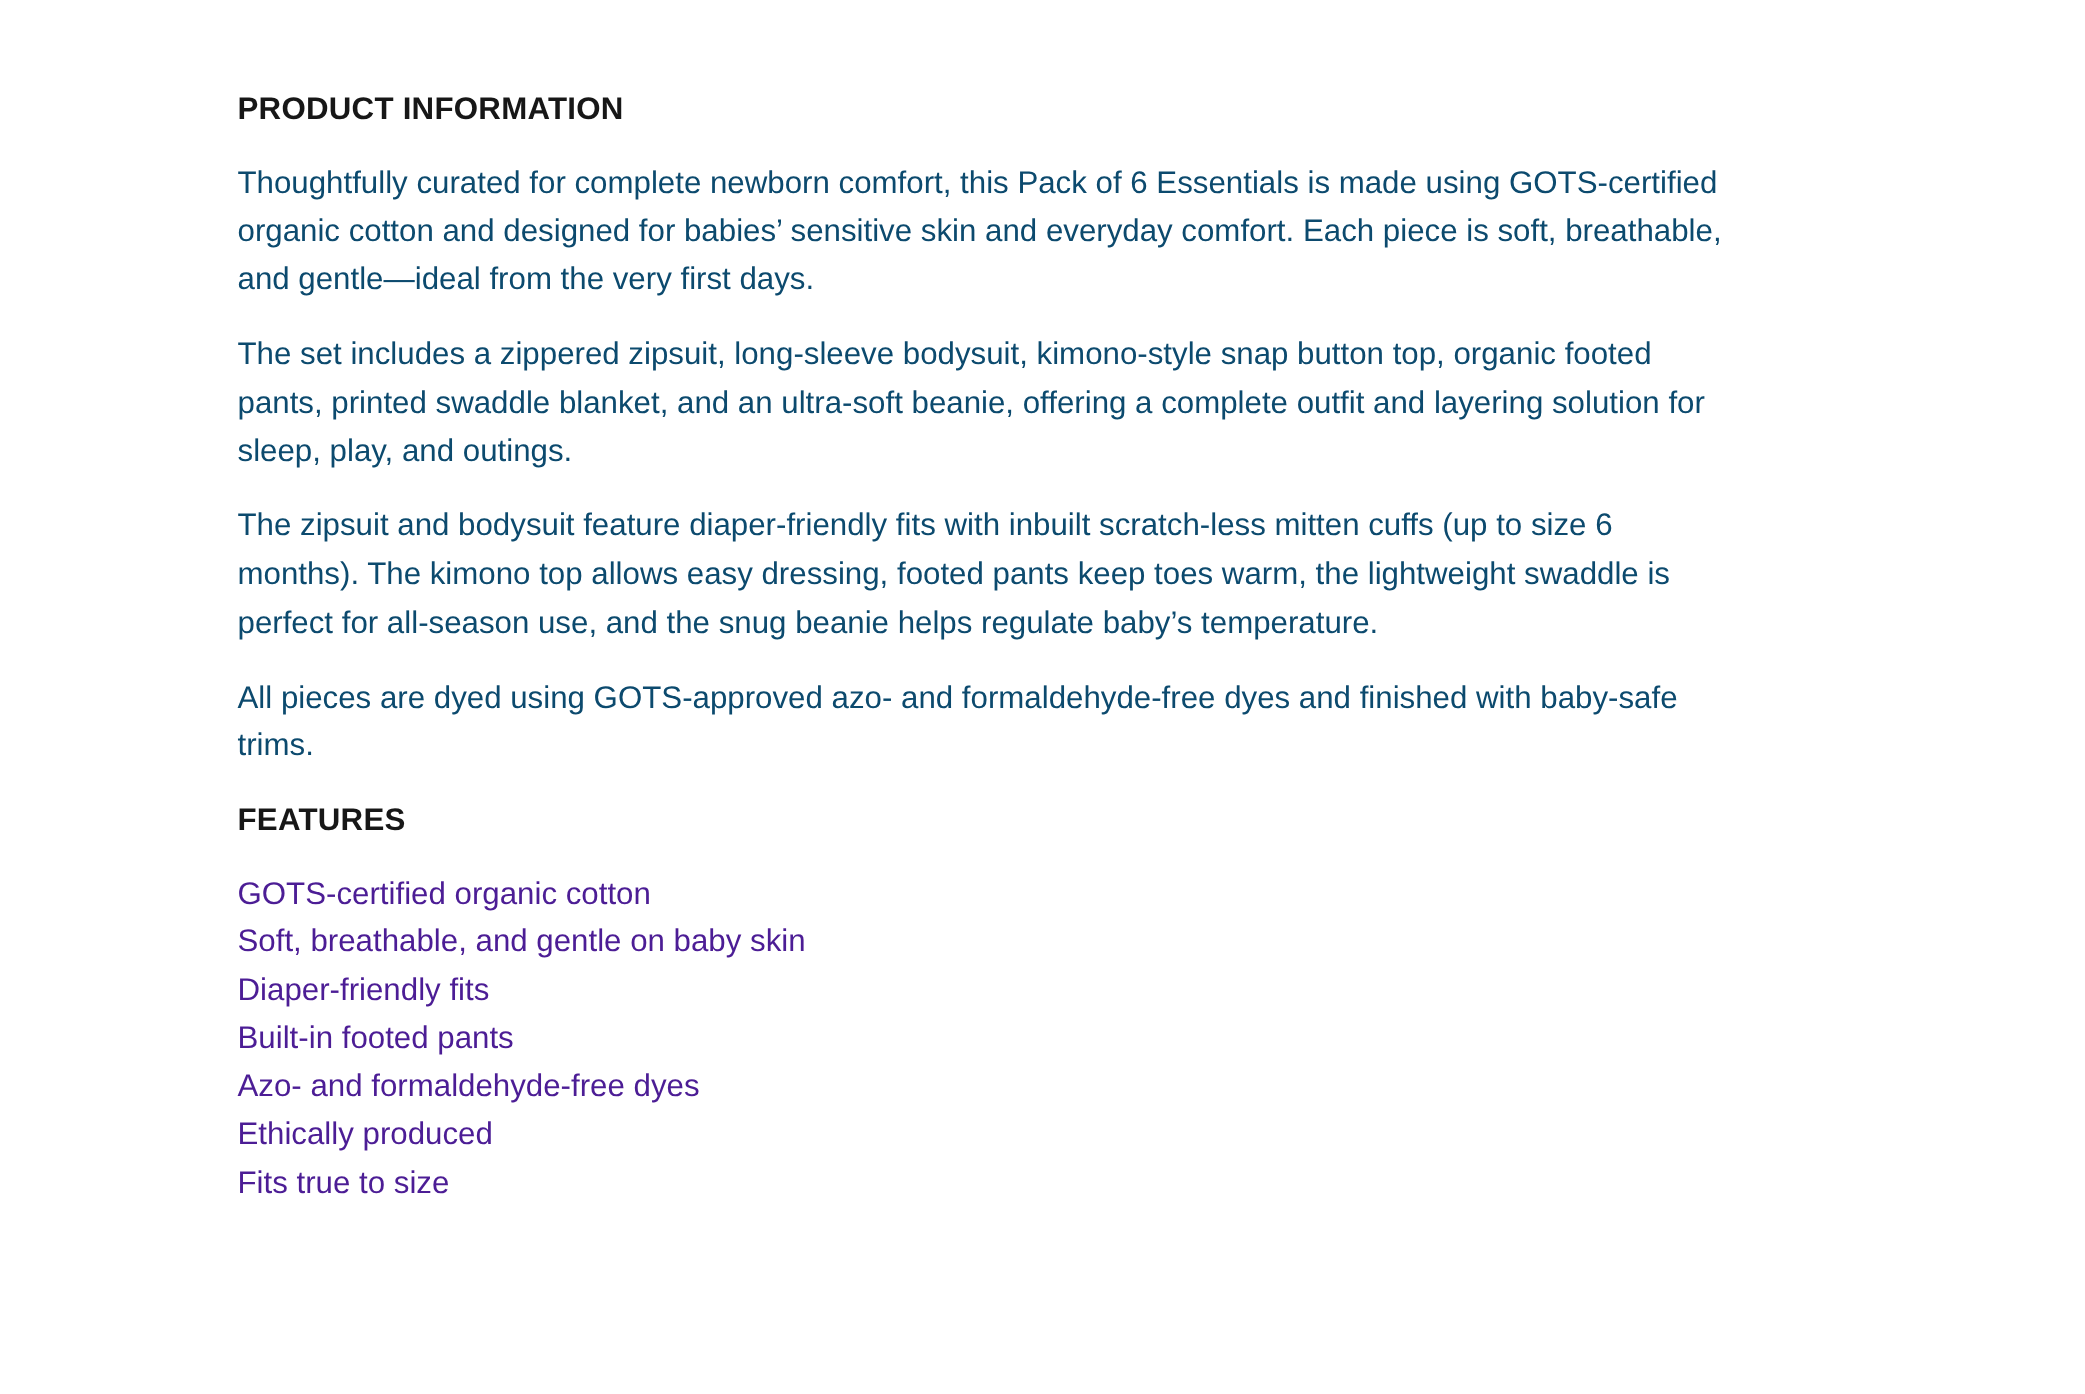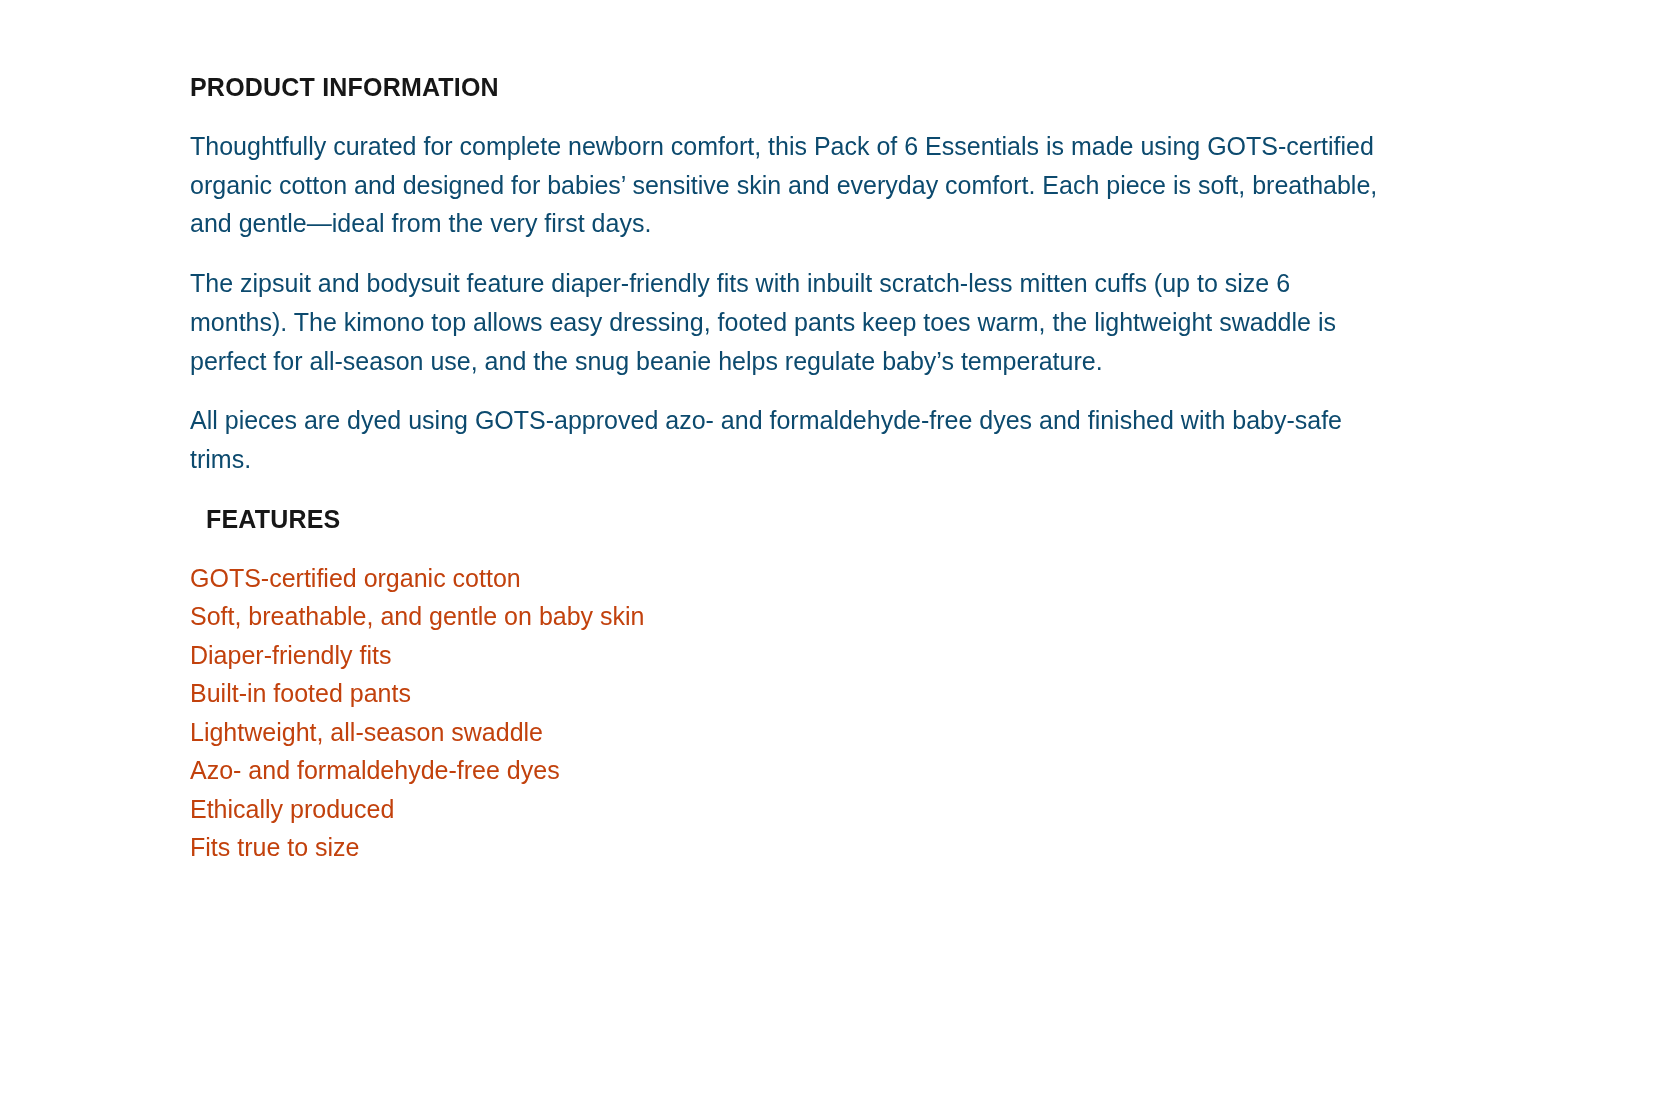--- a/index.html
+++ b/index.html
@@ -28,49 +28,48 @@
   .doc-paragraph {
     font-size: 25px;
     font-weight: 400;
     line-height: 1.55;
     margin-bottom: 21px;
     color: #0c4a6e;
     max-width: 1200px;
   }
   .features-heading {
     margin-top: 2px;
-    margin-left: 16px;
   }
   .feature-line {
     font-size: 25px;
     font-weight: 400;
     line-height: 1.54;
-    color: #c2410c;
+    color: #4c1d95;
   }
 </style>
 </head>
 <body>
 
 <div class="page">
 
   <h2 class="doc-heading">PRODUCT INFORMATION</h2>
 
   <p class="doc-paragraph">Thoughtfully curated for complete newborn comfort, this Pack of 6 Essentials is made using GOTS-certified organic cotton and designed for babies’ sensitive skin and everyday comfort. Each piece is soft, breathable, and gentle—ideal from the very first days.</p>
 
+  <p class="doc-paragraph">The set includes a zippered zipsuit, long-sleeve bodysuit, kimono-style snap button top, organic footed pants, printed swaddle blanket, and an ultra-soft beanie, offering a complete outfit and layering solution for sleep, play, and outings.</p>
 
   <p class="doc-paragraph">The zipsuit and bodysuit feature diaper-friendly fits with inbuilt scratch-less mitten cuffs (up to size 6 months). The kimono top allows easy dressing, footed pants keep toes warm, the lightweight swaddle is perfect for all-season use, and the snug beanie helps regulate baby’s temperature.</p>
 
   <p class="doc-paragraph">All pieces are dyed using GOTS-approved azo- and formaldehyde-free dyes and finished with baby-safe trims.</p>
 
   <h2 class="doc-heading features-heading">FEATURES</h2>
 
   <div>
     <div class="feature-line">GOTS-certified organic cotton</div>
     <div class="feature-line">Soft, breathable, and gentle on baby skin</div>
     <div class="feature-line">Diaper-friendly fits</div>
     <div class="feature-line">Built-in footed pants</div>
-    <div class="feature-line">Lightweight, all-season swaddle</div>
     <div class="feature-line">Azo- and formaldehyde-free dyes</div>
     <div class="feature-line">Ethically produced</div>
     <div class="feature-line">Fits true to size</div>
   </div>
 
 </div>
 
 </body></html>

